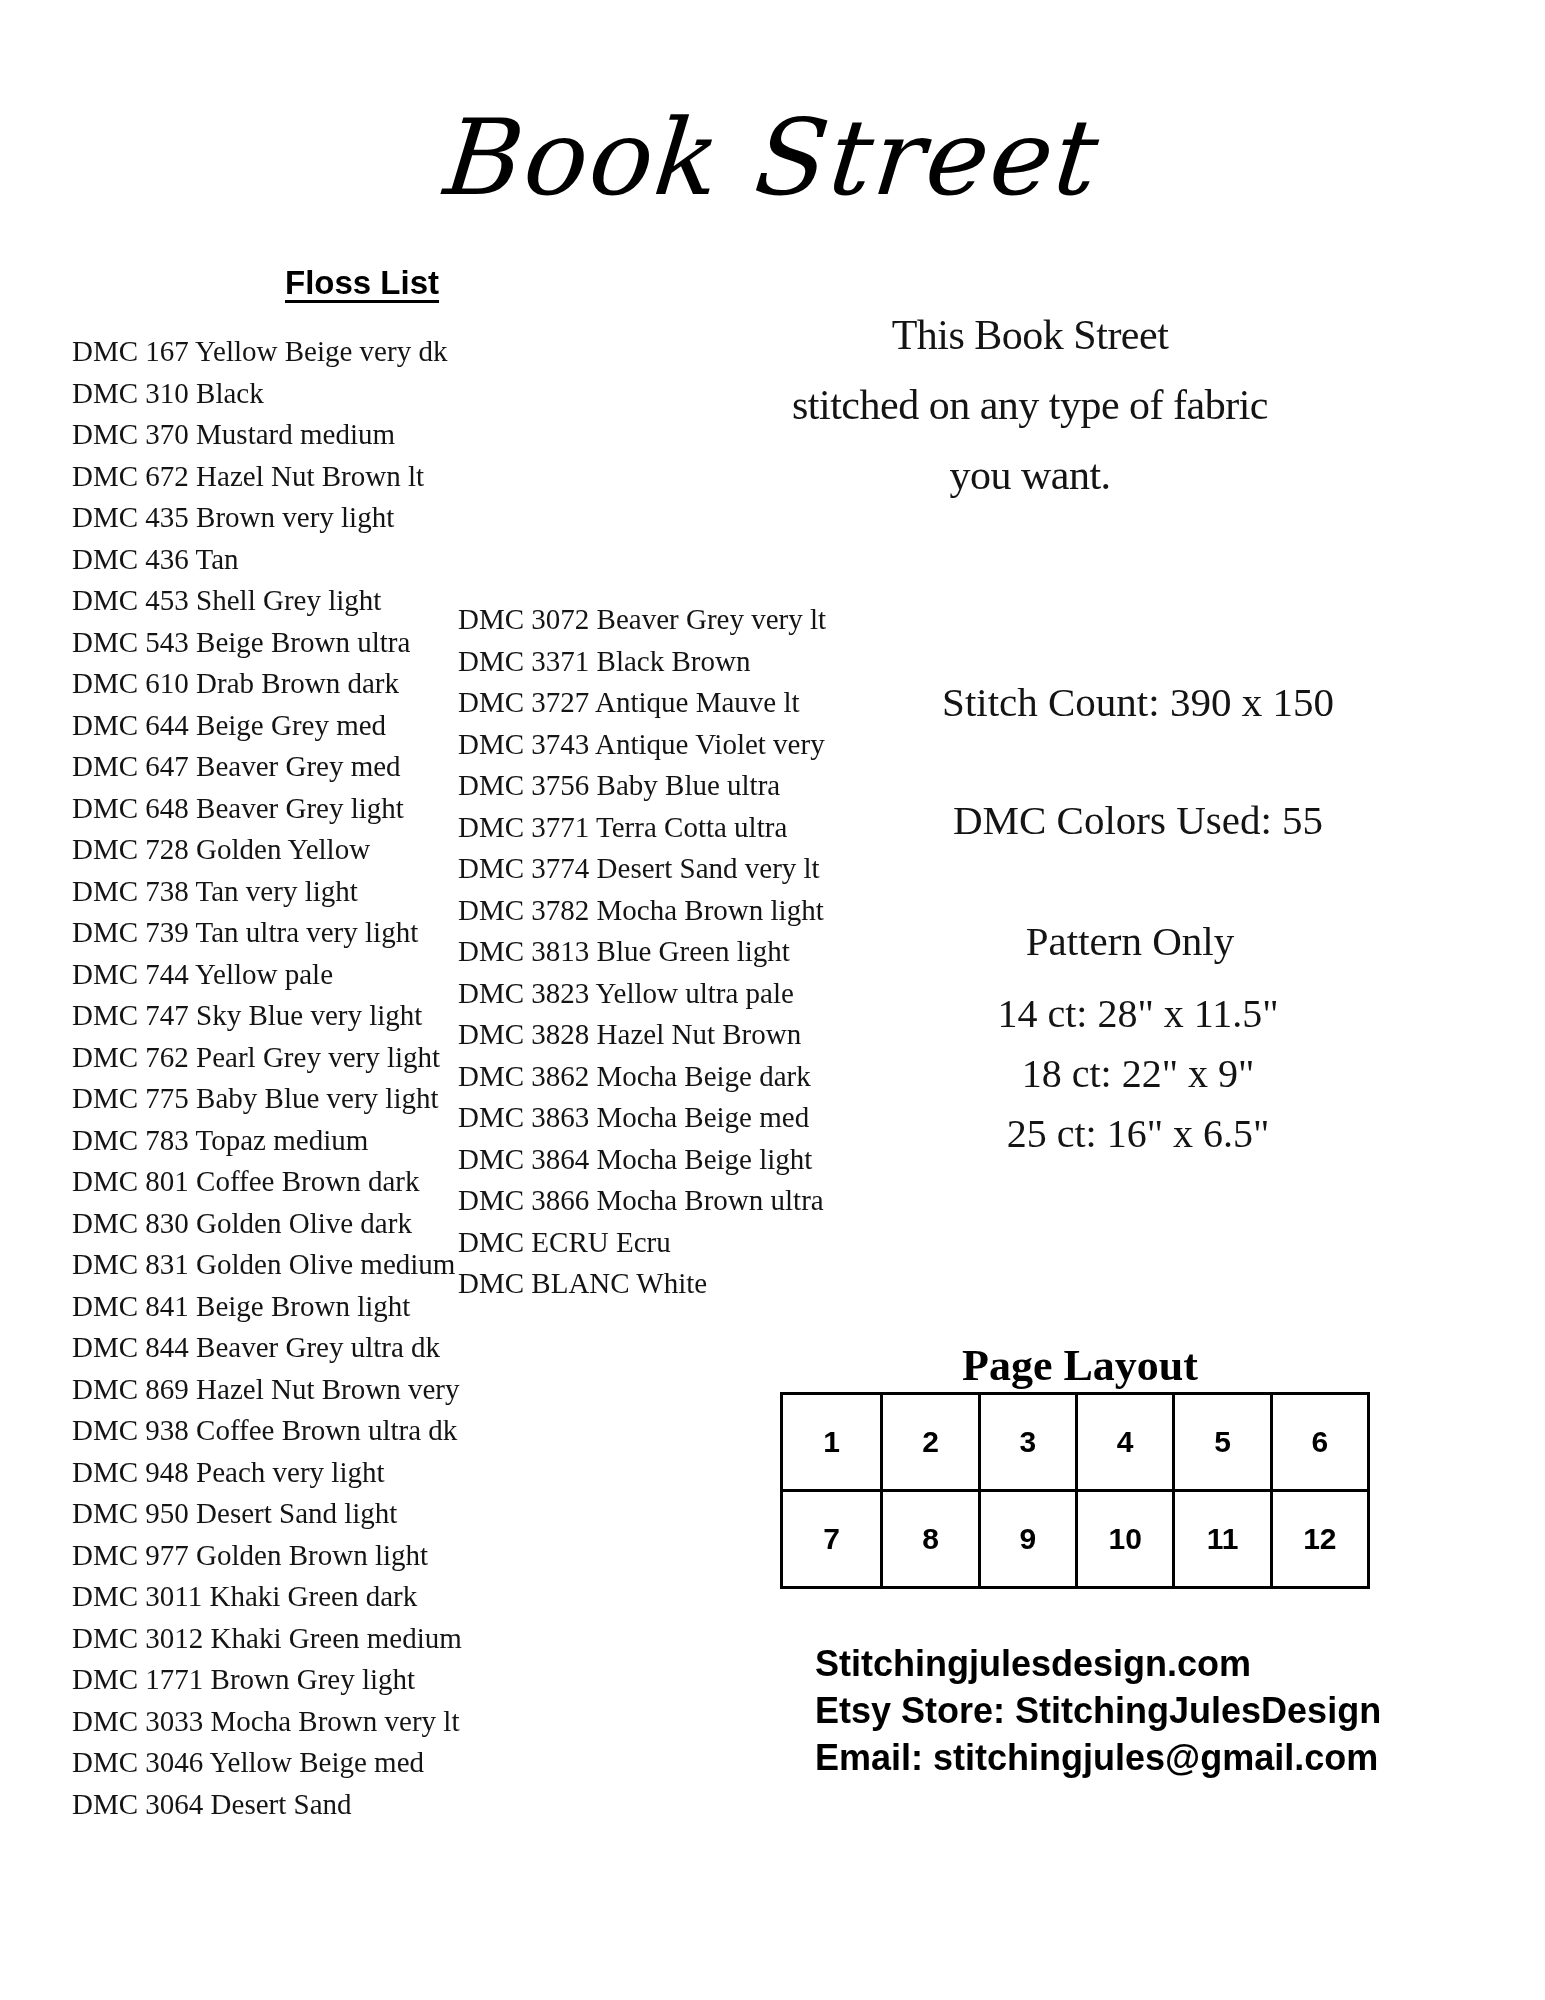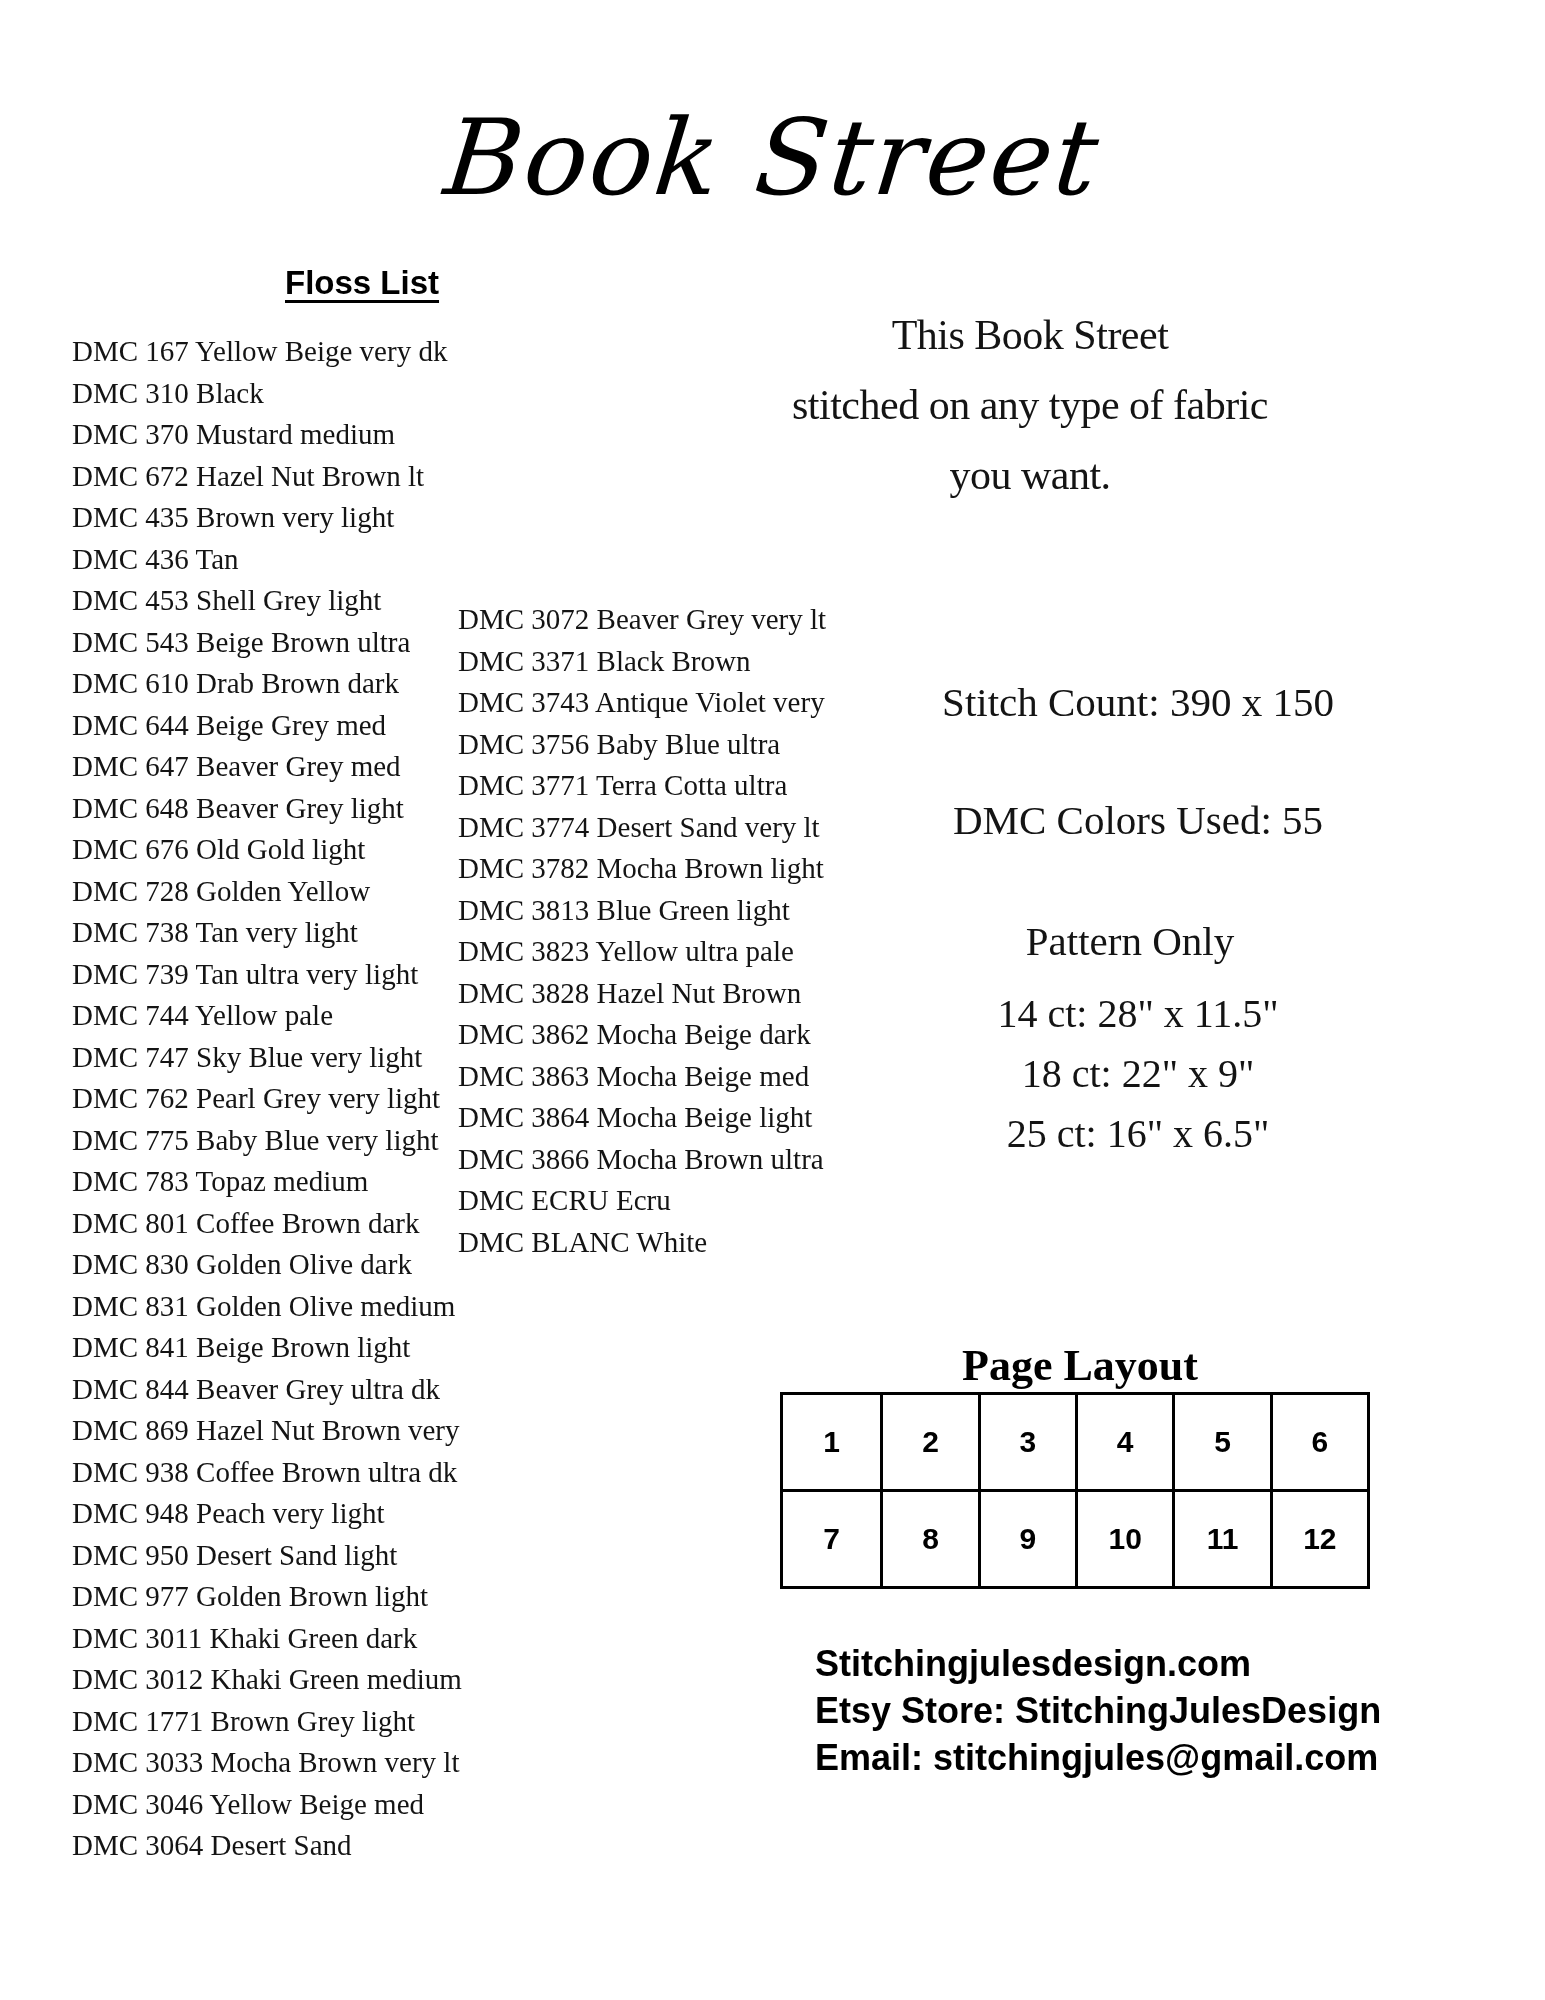--- a/index.html
+++ b/index.html
@@ -151,21 +151,20 @@
       <div>DMC 370 Mustard medium</div>
       <div>DMC 672 Hazel Nut Brown lt</div>
       <div>DMC 435 Brown very light</div>
       <div>DMC 436 Tan</div>
       <div>DMC 453 Shell Grey light</div>
       <div>DMC 543 Beige Brown ultra</div>
       <div>DMC 610 Drab Brown dark</div>
       <div>DMC 644 Beige Grey med</div>
       <div>DMC 647 Beaver Grey med</div>
       <div>DMC 648 Beaver Grey light</div>
-      <div>DMC 676 Old Gold light</div>
       <div>DMC 728 Golden Yellow</div>
       <div>DMC 738 Tan very light</div>
       <div>DMC 739 Tan ultra very light</div>
       <div>DMC 744 Yellow pale</div>
       <div>DMC 747 Sky Blue very light</div>
       <div>DMC 762 Pearl Grey very light</div>
       <div>DMC 775 Baby Blue very light</div>
       <div>DMC 783 Topaz medium</div>
       <div>DMC 801 Coffee Brown dark</div>
       <div>DMC 830 Golden Olive dark</div>
@@ -181,20 +180,21 @@
       <div>DMC 3012 Khaki Green medium</div>
       <div>DMC 1771 Brown Grey light</div>
       <div>DMC 3033 Mocha Brown very lt</div>
       <div>DMC 3046 Yellow Beige med</div>
       <div>DMC 3064 Desert Sand</div>
     </div>
 
   <div class="floss-col floss-col-2">
       <div>DMC 3072 Beaver Grey very lt</div>
       <div>DMC 3371 Black Brown</div>
+      <div>DMC 3727 Antique Mauve lt</div>
       <div>DMC 3743 Antique Violet very</div>
       <div>DMC 3756 Baby Blue ultra</div>
       <div>DMC 3771 Terra Cotta ultra</div>
       <div>DMC 3774 Desert Sand very lt</div>
       <div>DMC 3782 Mocha Brown light</div>
       <div>DMC 3813 Blue Green light</div>
       <div>DMC 3823 Yellow ultra pale</div>
       <div>DMC 3828 Hazel Nut Brown</div>
       <div>DMC 3862 Mocha Beige dark</div>
       <div>DMC 3863 Mocha Beige med</div>

